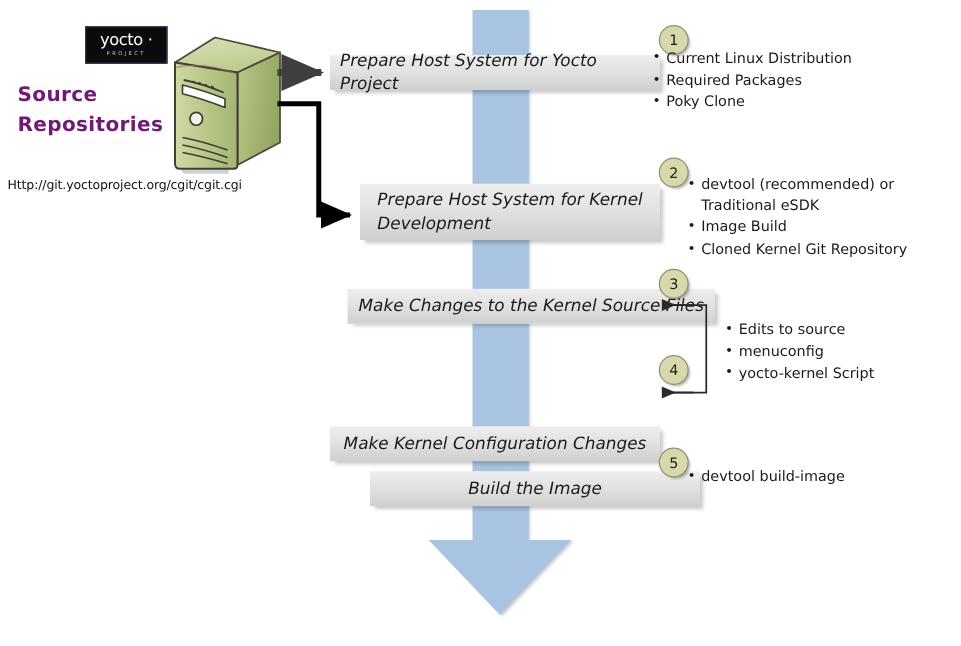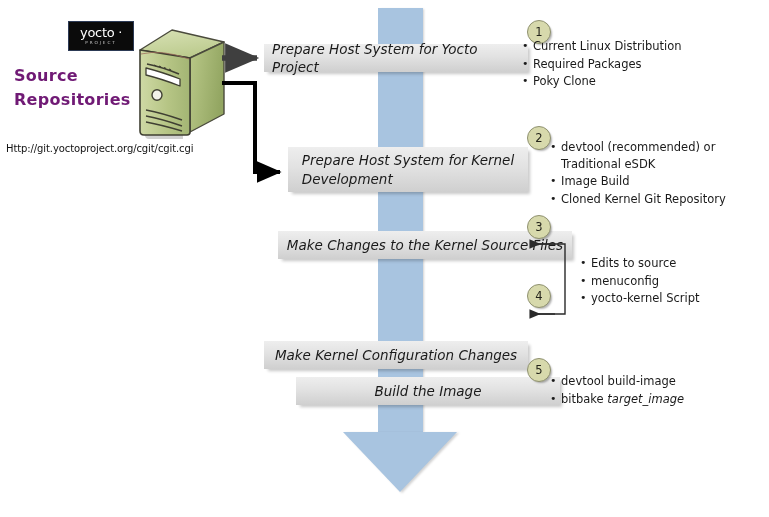--- a/index.html
+++ b/index.html
@@ -307,21 +307,20 @@
     <ul>
       <li>Edits to source</li>
       <li>menuconfig</li>
       <li>yocto-kernel Script</li>
     </ul>
   </div>
 
   <div class="notes" id="notes5">
     <ul>
       <li>devtool build-image</li>
-      <li><span>bitbake </span><span class="ital">target_image</span></li>
     </ul>
   </div>
 
   <svg id="connectors" xmlns="http://www.w3.org/2000/svg">
     <defs>
       <marker id="headGray" markerWidth="7" markerHeight="7" refX="5.8" refY="3.1" orient="auto">
         <path d="M0,0.4 L6.2,3.1 L0,5.8 Z" fill="#3f3f3f"></path>
       </marker>
       <marker id="headBlack" markerWidth="7" markerHeight="7" refX="5.8" refY="3.1" orient="auto">
         <path d="M0,0.4 L6.2,3.1 L0,5.8 Z" fill="#000000"></path>

